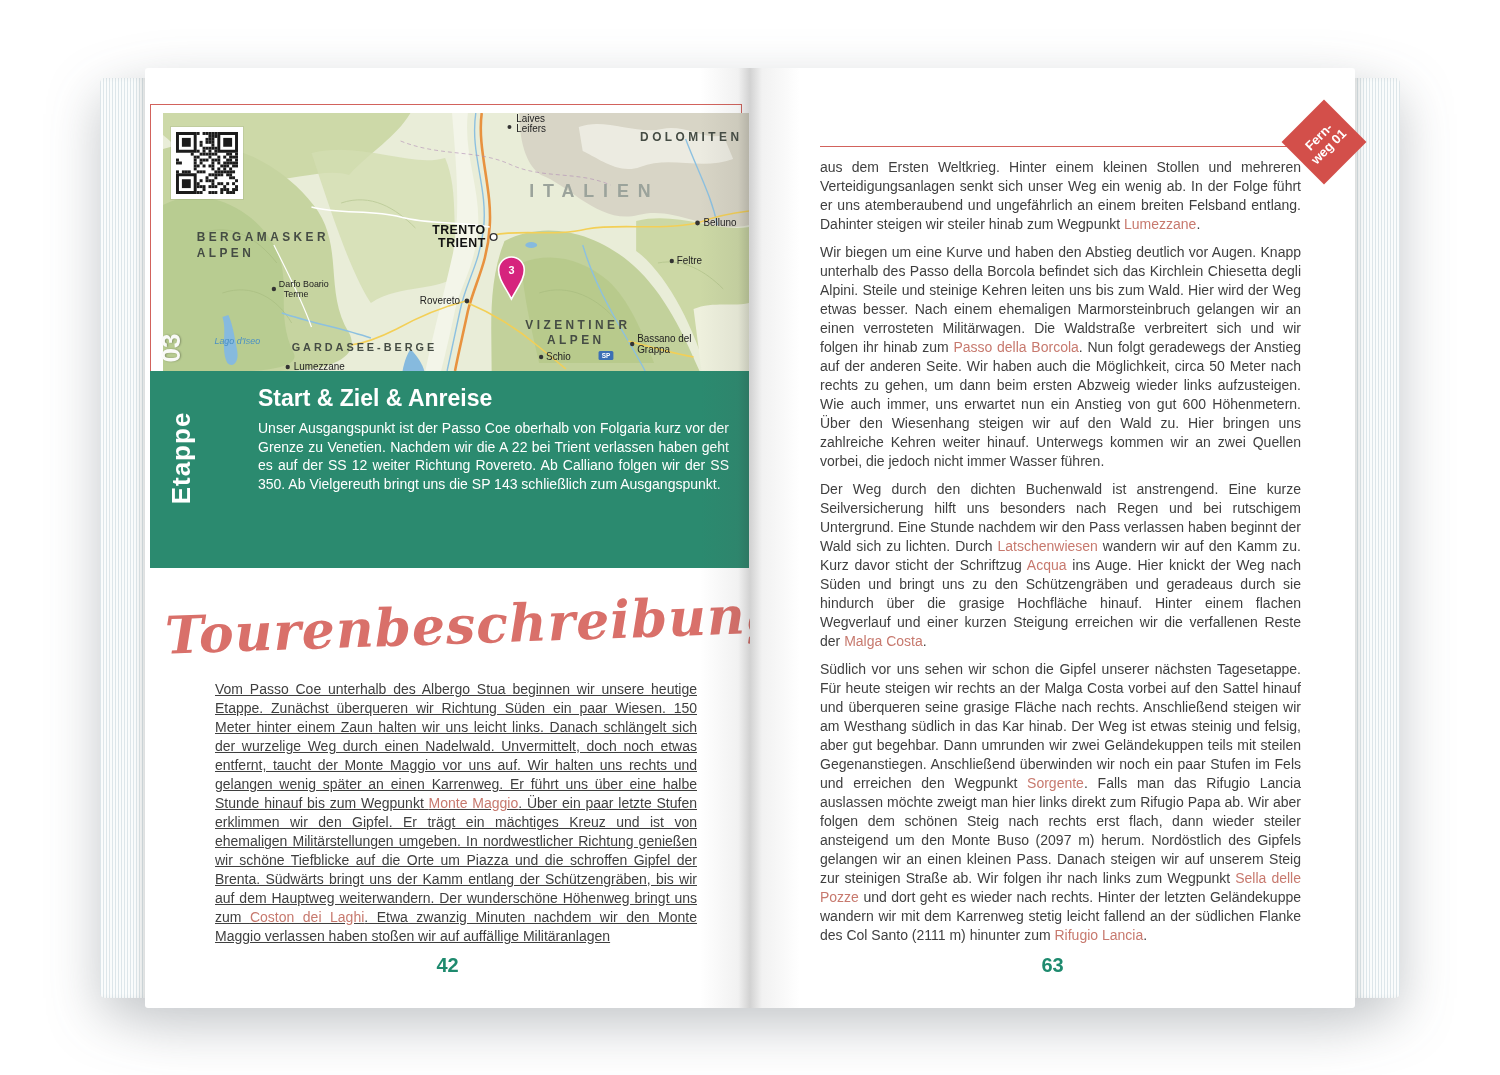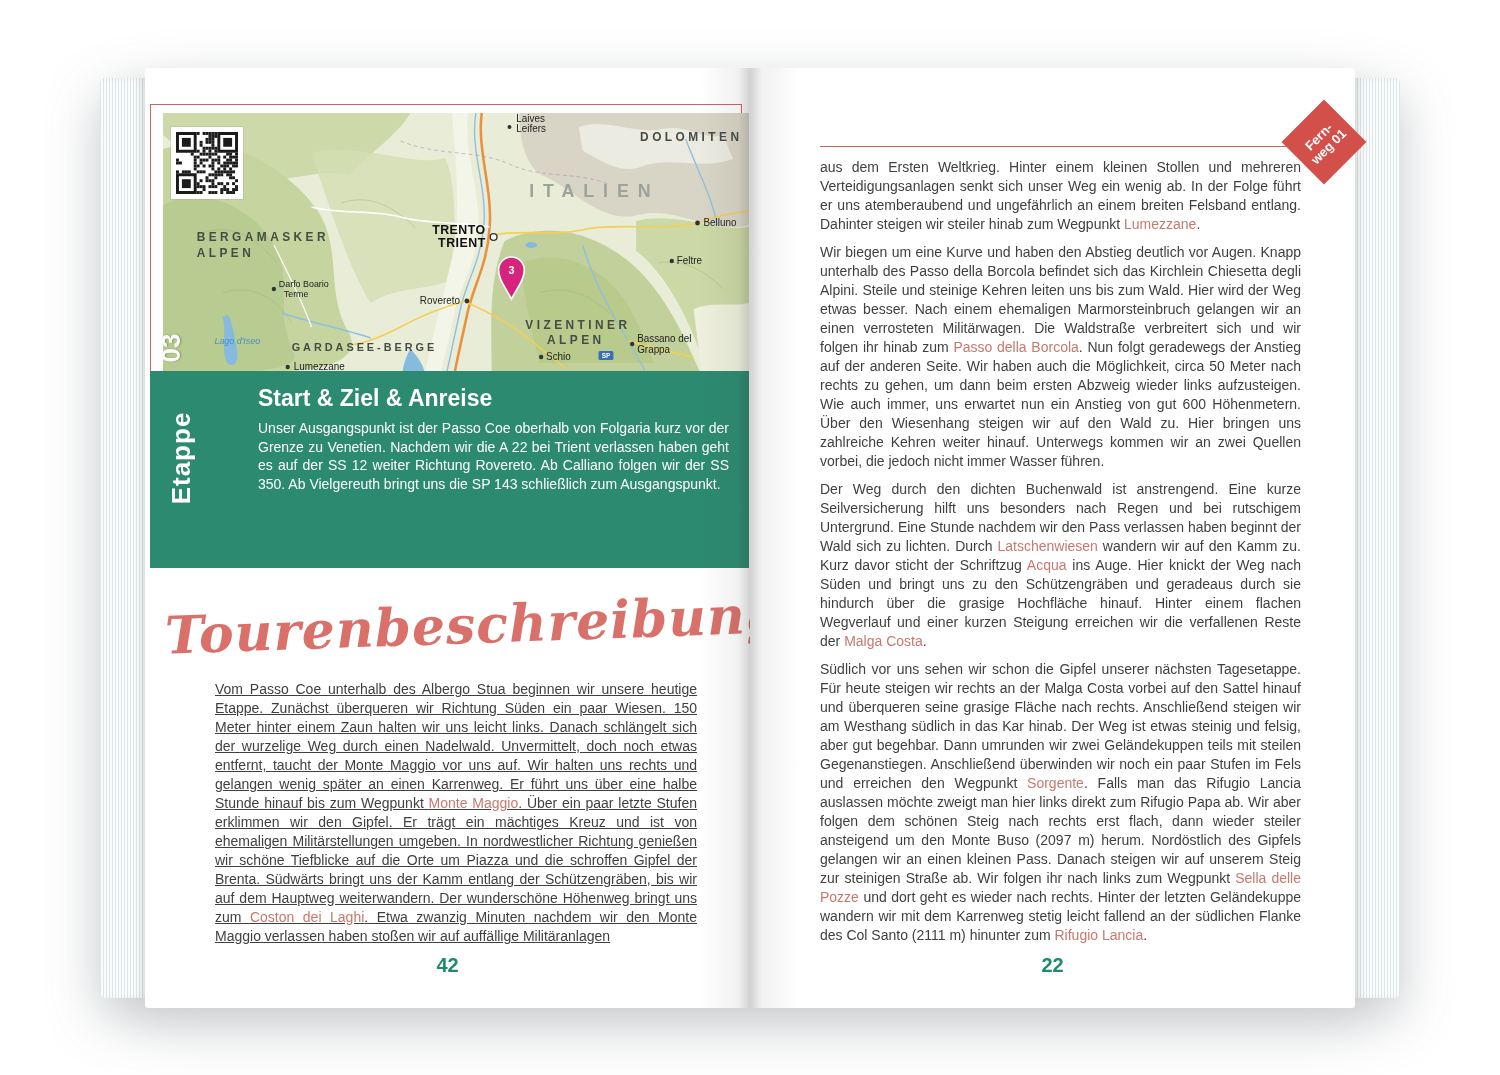--- a/index.html
+++ b/index.html
@@ -375,20 +375,20 @@
 
       <div class="copy copy-right">
           <p>aus dem Ersten Weltkrieg. Hinter einem kleinen Stollen und mehreren Verteidigungsanlagen senkt sich unser Weg ein wenig ab. In der Folge führt er uns atemberaubend und ungefährlich an einem breiten Felsband entlang. Dahinter steigen wir steiler hinab zum Wegpunkt <span class="hl">Lumezzane</span>.</p>
           <p>Wir biegen um eine Kurve und haben den Abstieg deutlich vor Augen. Knapp unterhalb des Passo della Borcola befindet sich das Kirchlein Chiesetta degli Alpini. Steile und steinige Kehren leiten uns bis zum Wald. Hier wird der Weg etwas besser. Nach einem ehemaligen Marmorsteinbruch gelangen wir an einen verrosteten Militärwagen. Die Waldstraße verbreitert sich und wir folgen ihr hinab zum <span class="hl">Passo della Borcola</span>. Nun folgt geradewegs der Anstieg auf der anderen Seite. Wir haben auch die Möglichkeit, circa 50 Meter nach rechts zu gehen, um dann beim ersten Abzweig wieder links aufzusteigen. Wie auch immer, uns erwartet nun ein Anstieg von gut 600 Höhenmetern. Über den Wiesenhang steigen wir auf den Wald zu. Hier bringen uns zahlreiche Kehren weiter hinauf. Unterwegs kommen wir an zwei Quellen vorbei, die jedoch nicht immer Wasser führen.</p>
           <p>Der Weg durch den dichten Buchenwald ist anstrengend. Eine kurze Seilversicherung hilft uns besonders nach Regen und bei rutschigem Untergrund. Eine Stunde nachdem wir den Pass verlassen haben beginnt der Wald sich zu lichten. Durch <span class="hl">Latschenwiesen</span> wandern wir auf den Kamm zu. Kurz davor sticht der Schriftzug <span class="hl">Acqua</span> ins Auge. Hier knickt der Weg nach Süden und bringt uns zu den Schützengräben und geradeaus durch sie hindurch über die grasige Hochfläche hinauf. Hinter einem flachen Wegverlauf und einer kurzen Steigung erreichen wir die verfallenen Reste der <span class="hl">Malga Costa</span>.</p>
           <p>Südlich vor uns sehen wir schon die Gipfel unserer nächsten Tagesetappe. Für heute steigen wir rechts an der Malga Costa vorbei auf den Sattel hinauf und überqueren seine grasige Fläche nach rechts. Anschließend steigen wir am Westhang südlich in das Kar hinab. Der Weg ist etwas steinig und felsig, aber gut begehbar. Dann umrunden wir zwei Geländekuppen teils mit steilen Gegenanstiegen. Anschließend überwinden wir noch ein paar Stufen im Fels und erreichen den Wegpunkt <span class="hl">Sorgente</span>. Falls man das Rifugio Lancia auslassen möchte zweigt man hier links direkt zum Rifugio Papa ab. Wir aber folgen dem schönen Steig nach rechts erst flach, dann wieder steiler ansteigend um den Monte Buso (2097 m) herum. Nordöstlich des Gipfels gelangen wir an einen kleinen Pass. Danach steigen wir auf unserem Steig zur steinigen Straße ab. Wir folgen ihr nach links zum Wegpunkt <span class="hl">Sella delle Pozze</span> und dort geht es wieder nach rechts. Hinter der letzten Geländekuppe wandern wir mit dem Karrenweg stetig leicht fallend an der südlichen Flanke des Col Santo (2111 m) hinunter zum <span class="hl">Rifugio Lancia</span>.</p>
         </div>
 
       <div class="pagenum-row">
         <div class="rule"></div>
-        <span class="pagenum">22</span>
+        <span class="pagenum">63</span>
         <div class="rule"></div>
       </div>
     </div>
 
     <div class="gutter"></div>
   </div>
 </div>
 
 </body></html>

